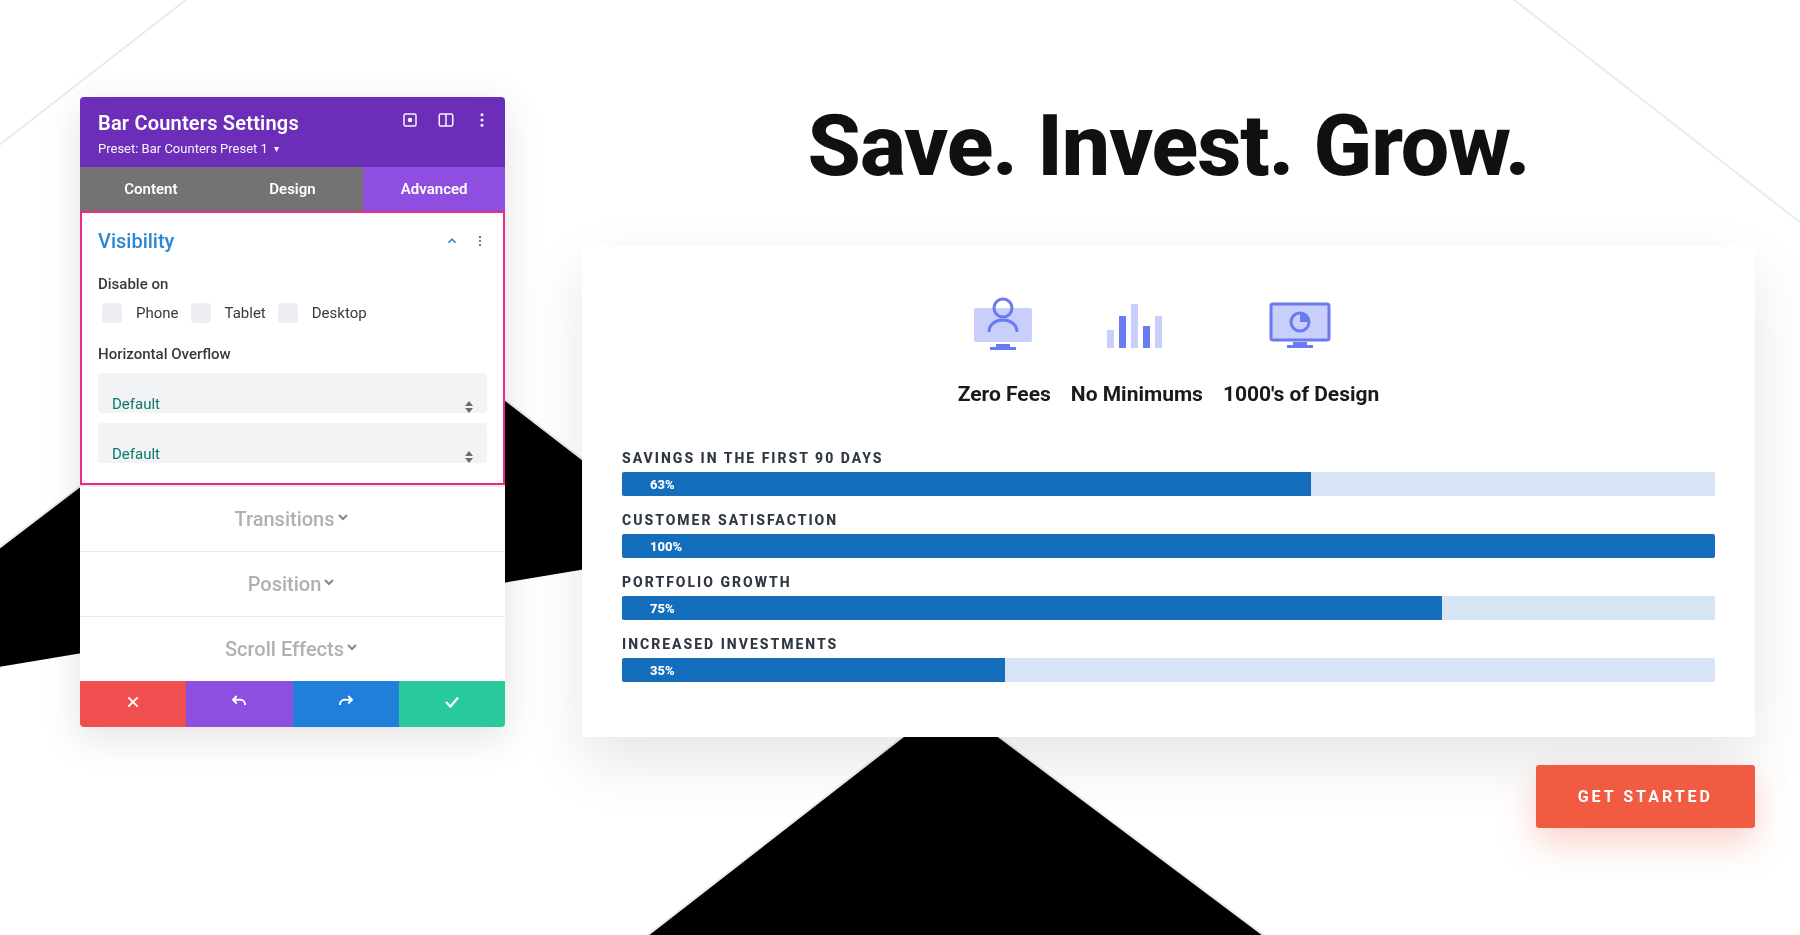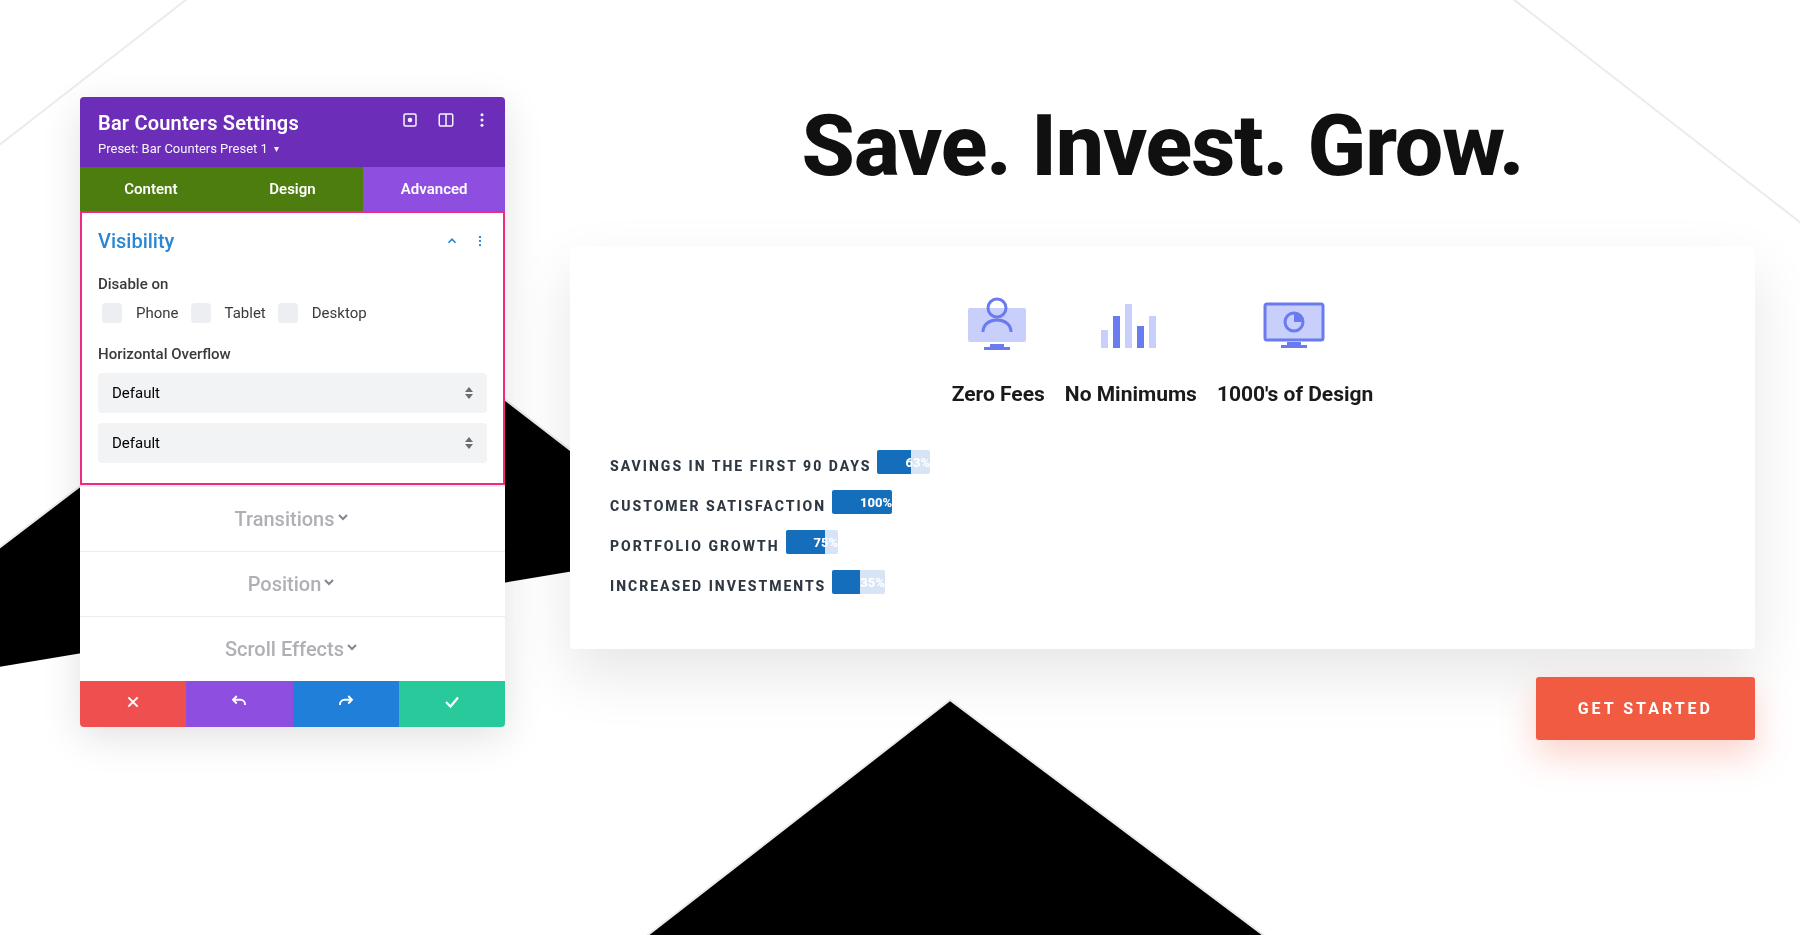--- a/index.html
+++ b/index.html
@@ -43,21 +43,21 @@
     font-size: 13px; font-weight: 400; margin-top: 6px; opacity: .95;
     display: inline-flex; align-items: center; gap: 6px; cursor: pointer;
   }
   .panel-header-icons {
     position: absolute; right: 14px; top: 14px; display: flex; gap: 18px;
   }
   .hdr-ico { width: 18px; height: 18px; display:flex; align-items:center; justify-content:center; cursor:pointer; opacity:.95; }
   .hdr-ico svg { width: 100%; height: 100%; }
 
   .panel-tabs {
-    display: flex; background: #4d7c0f;
+    display: flex; background: #737373;
   }
   .panel-tab {
     flex: 1;
     text-align: center;
     font-size: 15px;
     font-weight: 600;
     color: #ffffff;
     padding: 13px 0 13px 0;
     cursor: pointer;
   }
@@ -88,24 +88,24 @@
   .check-list { margin-top: 10px; display: flex; flex-direction: row; gap: 12px; padding-left: 4px; }
   .check-row { display:flex; align-items:center; gap: 14px; cursor:pointer; }
   .check-box { width: 20px; height: 20px; border-radius: 4px; background: #edeef2; }
   .check-label { font-size: 15px; color: #3a3a3a; }
 
   .select-wrap {
     margin-top: 10px;
     background: #f2f3f5;
     border-radius: 4px;
     height: 40px;
-    display: flex; align-items: center; justify-content: space-between;
+    display: flex; align-items: flex-end; justify-content: space-between;
     padding: 0 14px;
     font-size: 15px;
-    color: #000000;
+    color: #0f766e;
     cursor: pointer;
   }
   .select-caret { display:flex; flex-direction:column; gap:2px; }
   .select-caret .tri { width:0;height:0;border-left:4px solid transparent;border-right:4px solid transparent; }
   .select-caret .up { border-bottom: 5px solid #6d6d6d; }
   .select-caret .dn { border-top: 5px solid #6d6d6d; }
 
   .collapsed-row {
     display:flex; align-items:center; justify-content:center;
     padding: 20px 18px;
@@ -122,21 +122,21 @@
   }
   .pf-btn { flex:1; display:flex; align-items:center; justify-content:center; color:#fff; cursor:pointer; }
   .pf-cancel { background:#ef4f4f; border-radius: 0 0 0 4px;}
   .pf-undo { background:#8e4ee0; }
   .pf-redo { background:#1f7fd9; }
   .pf-save { background:#28c99a; border-radius: 0 0 4px 0;}
 
   
   .preview {
     position: absolute;
-    left: 570px;
+    left: 582px;
     top: 95px;
     right: 45px;
     z-index: 5;
   }
   .hero-title {
     font-size: 86px;
     font-weight: 800;
     color: #101010;
     text-align: center;
     letter-spacing: -1px;
@@ -152,21 +152,21 @@
   }
 
   .features-row {
     display:flex; justify-content: center; align-items: flex-end; gap: 20px;
   }
   .feature { display:flex; flex-direction:column; align-items:center; gap: 28px; }
   .feature .ico { width: 80px; height: 60px; display:flex; align-items:center; justify-content:center; }
   .feature .lbl { font-size: 21px; font-weight: 700; color:#1a1a1a; }
 
   .bars-area { margin-top: 44px; display:flex; flex-direction:column; gap: 16px; }
-  .bar-group { display:flex; flex-direction:row; gap: 6px; align-items: flex-end; }
+  .bar-group { display:flex; flex-direction:column; gap: 6px; }
   .bar-label { font-size: 14px; font-weight: 800; color:#2e3742; letter-spacing: 2px; text-transform: uppercase; }
   .bar-track { height: 24px; background:#d6e4f5; position:relative; border-radius:2px; overflow:hidden; }
   .bar-fill { height:100%; background:#146ebc; display:flex; align-items:center; padding-left:28px; color:#fff; font-size:13px; font-weight:800; }
 
   .cta-wrap { display:flex; justify-content:flex-end; margin-top: 28px; }
   .cta-btn {
     background:#f05b41;
     color:#ffffff;
     font-size: 16px;
     font-weight: 700;

